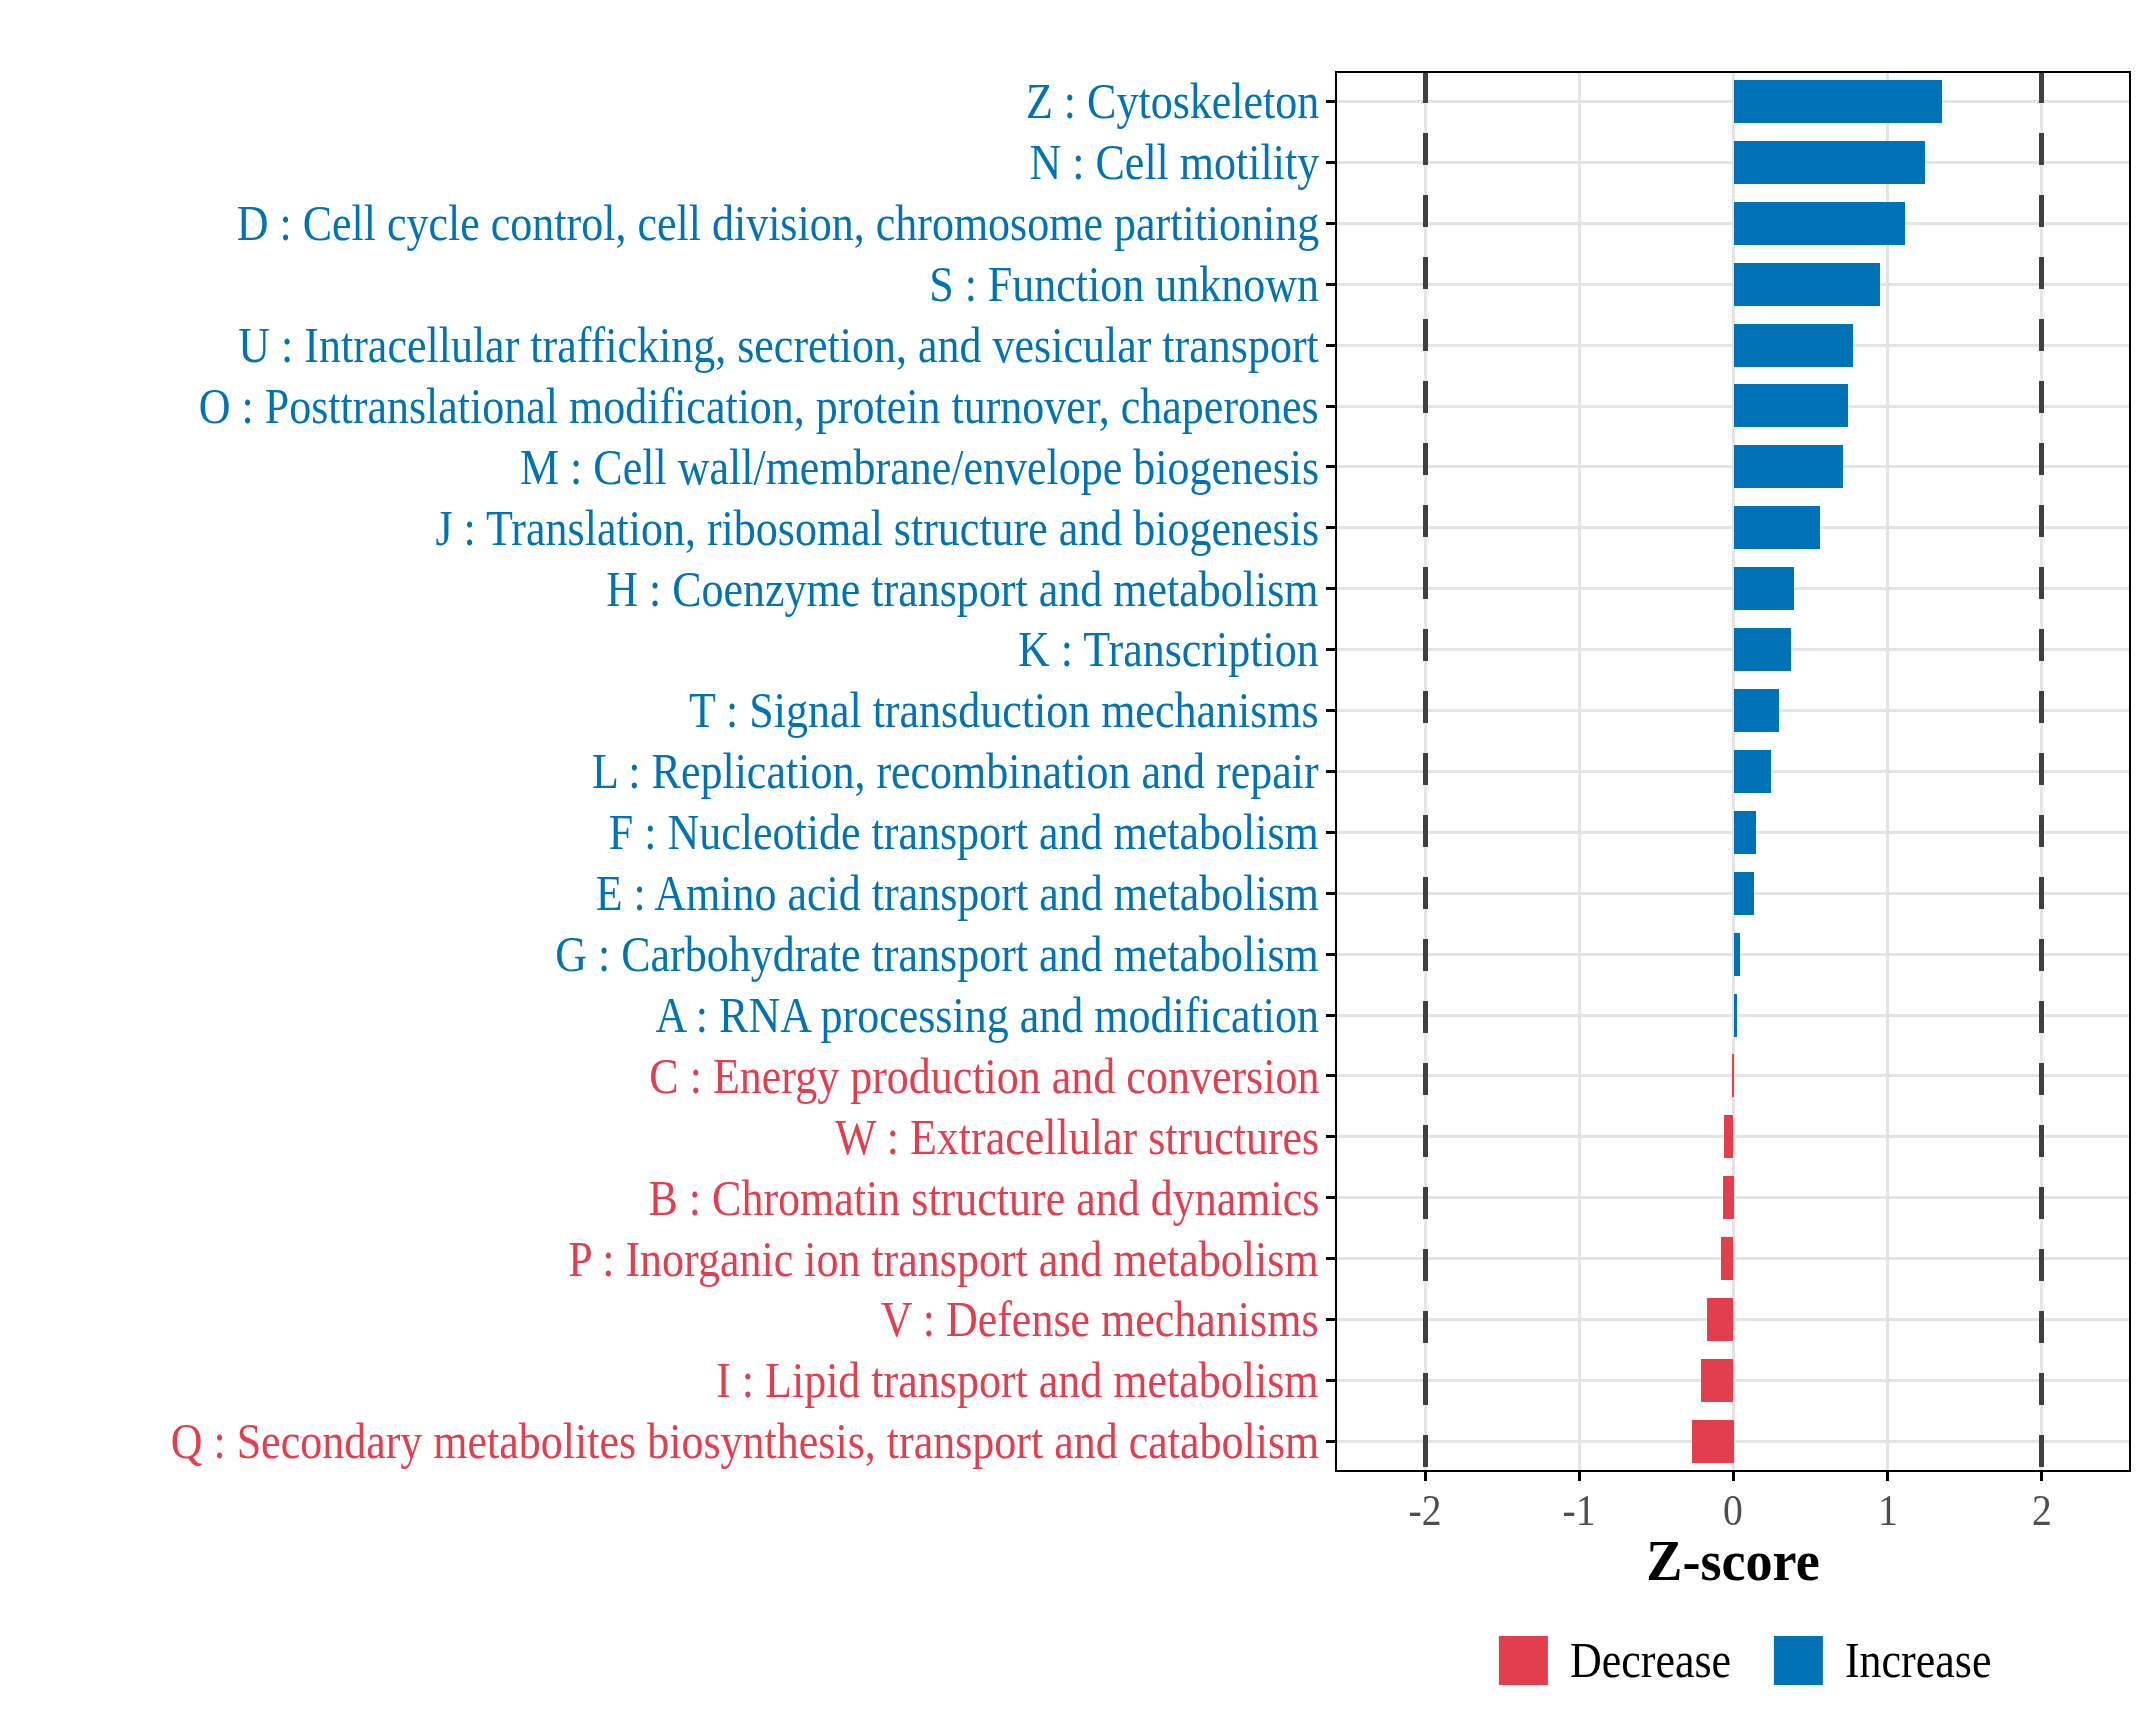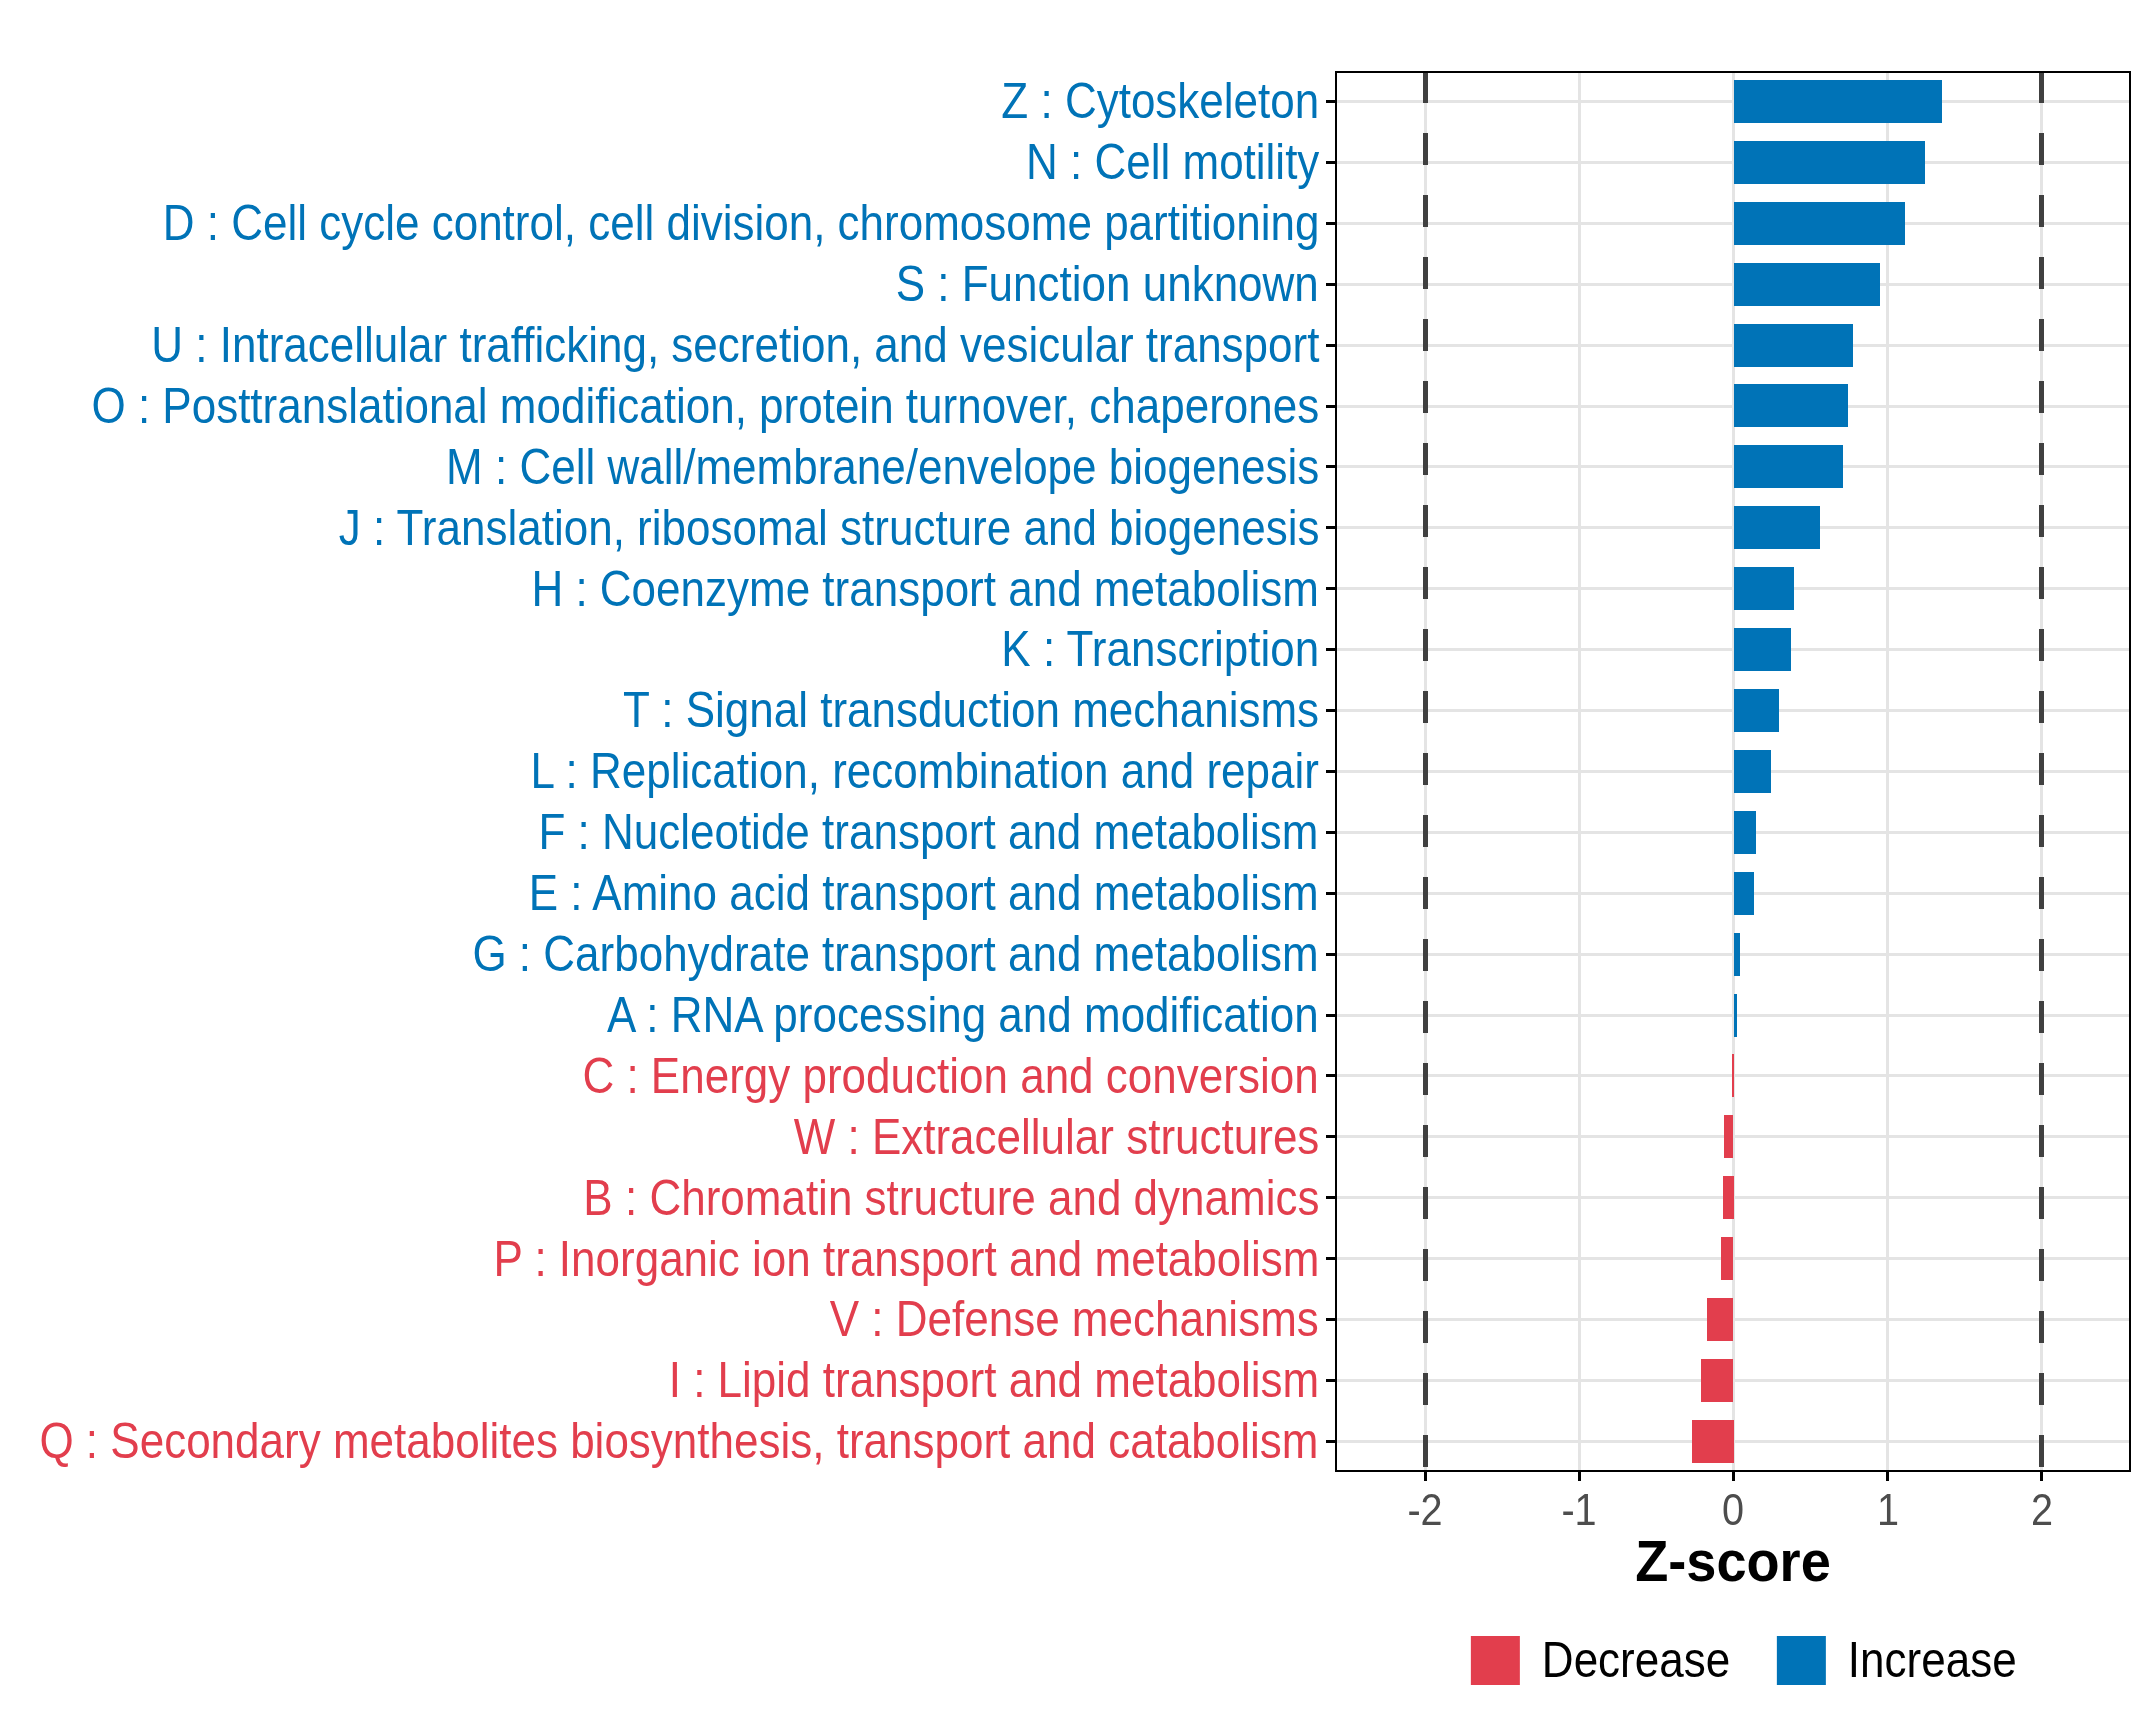--- a/index.html
+++ b/index.html
@@ -1,18 +1,18 @@
 <!DOCTYPE html>
 <html style="font-size:11.5px"><head>
 <meta charset="utf-8">
 <style>
   html,body{margin:0;padding:0;background:#ffffff;}
   #canvas{
     position:relative;width:2151px;height:1721px;background:#ffffff;overflow:hidden;
-    font-family:Liberation Sans, sans-serif;
+    font-family:Liberation Serif, serif;
   }
   
   #panel{position:absolute;left:1335px;top:71px;width:796px;height:1401px;background:#ffffff;}
   #panel-border{position:absolute;left:1335px;top:71px;width:796px;height:1401px;
     border:2.9px solid #000;box-sizing:border-box;pointer-events:none;}
   .grid-h{position:absolute;left:0;width:100%;height:2.9px;background:#E4E4E4;}
   .grid-v{position:absolute;top:0;height:100%;width:2.9px;background:#E4E4E4;}
   .ref-line{position:absolute;top:0;height:100%;width:5px;
     background:repeating-linear-gradient(to bottom,#404040 0px,#404040 32px,transparent 32px,transparent 62px);}
   .bar{position:absolute;height:43px;}

